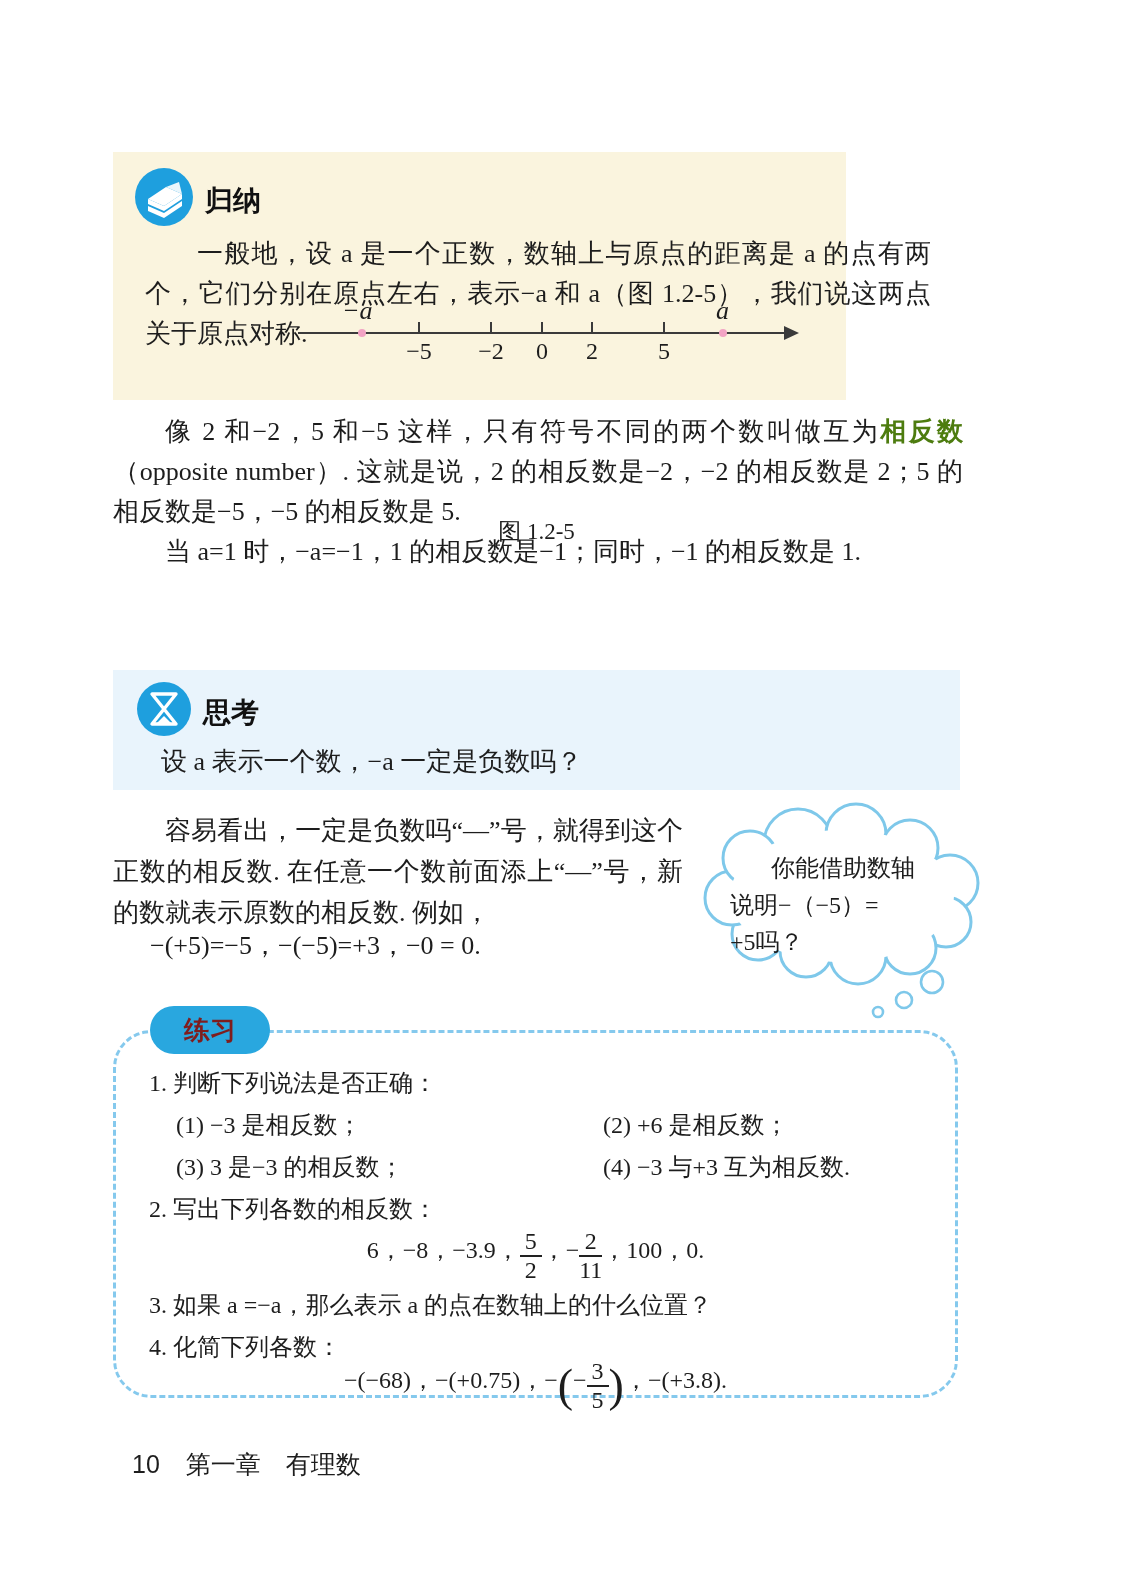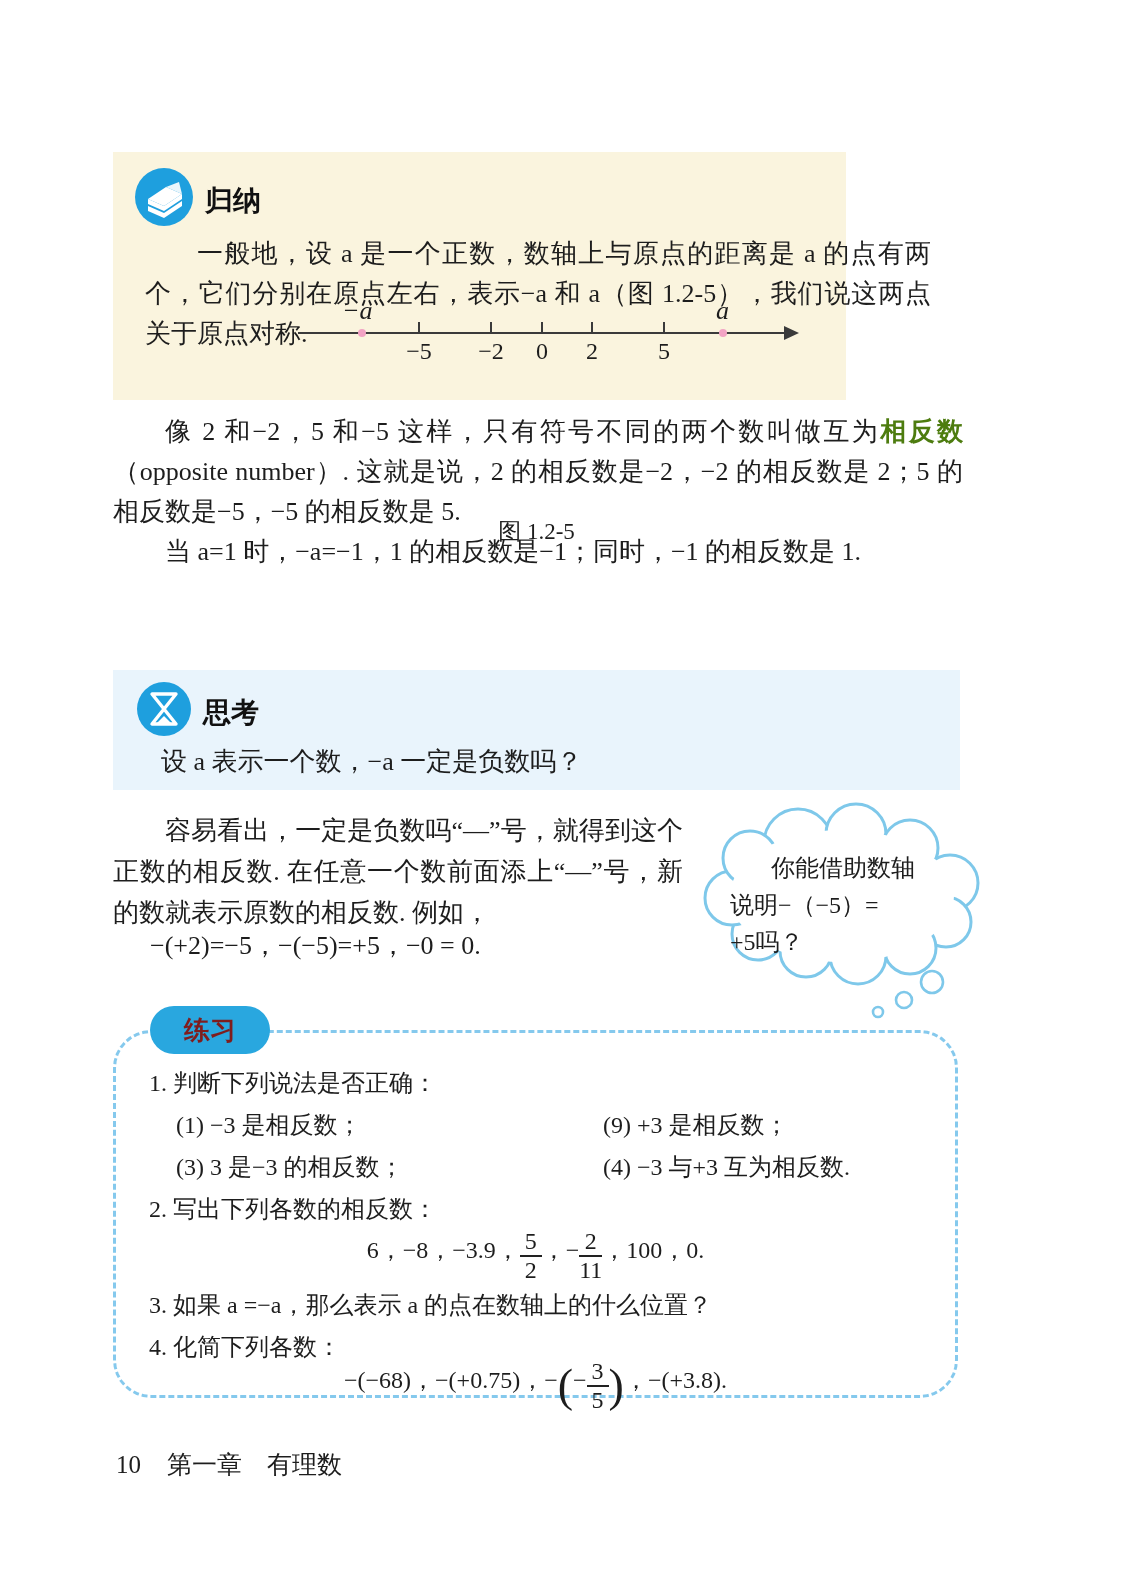--- a/index.html
+++ b/index.html
@@ -92,21 +92,21 @@
   .q4      { left:33px;  top:298px; }
   .q4-list { left:0; top:326px; width:839px; text-align:center; }
 
   .frac { display:inline-block; vertical-align:-0.85em; text-align:center; line-height:1.05; font-size:24px; }
   .frac .num { display:block; border-bottom:2px solid #222; padding:0 5px 1px; }
   .frac .den { display:block; padding-top:1px; }
   .bigp { font-size:46px; vertical-align:-0.28em; line-height:0; font-weight:400; }
 
   
   .footer { position:absolute; left:116px; top:1448px; font-size:25px; }
-  .footer .pagenum { font-family:Liberation Serif, serif; }
+  .footer .pagenum { font-family:Liberation Sans, sans-serif;margin-left:16px; }
   .footer .chapter { margin-left:26px; }
 </style>
 </head>
 <body>
 
 <div class="guina-box">
   <div class="badge-icon">
     <svg width="58" height="58" viewBox="0 0 58 58">
       <circle cx="29" cy="29" r="29" fill="#1E9FDE"></circle>
       <path d="M13 31 L31 19 L47 26 L29 38 Z" fill="#ffffff"></path>
@@ -152,21 +152,21 @@
       <circle cx="27" cy="27" r="27" fill="#1E9FDE"></circle>
       <path d="M15 12 H39 L15 42 H39 Z" fill="none" stroke="#ffffff" stroke-width="3.4" stroke-linejoin="round"></path>
       <path d="M27 34 L20 41 H34 Z" fill="#ffffff"></path>
     </svg>
   </div>
   <div class="section-title">思考</div>
   <div class="think-question">设 a 表示一个数，−a 一定是负数吗？</div>
 </div>
 
 <div class="para-bubble-text">容易看出，一定是负数吗“—”号，就得到这个正数的相反数. 在任意一个数前面添上“—”号，新的数就表示原数的相反数. 例如，</div>
-<div class="para-formula">−(+2)=−5，−(−5)=+5，−0 = 0.</div>
+<div class="para-formula">−(+5)=−5，−(−5)=+3，−0 = 0.</div>
 
 <div class="bubble">
   <svg width="312" height="230" viewBox="0 0 312 230">
     <g fill="#ffffff" stroke="#7EC8EA" stroke-width="3">
       <circle cx="110" cy="45" r="34"></circle>
       <circle cx="168" cy="36" r="30"></circle>
       <circle cx="222" cy="50" r="28"></circle>
       <circle cx="262" cy="85" r="28"></circle>
       <circle cx="258" cy="124" r="25"></circle>
       <circle cx="222" cy="150" r="26"></circle>
@@ -187,21 +187,21 @@
     <div class="line1">你能借助数轴</div>
     <div>说明−（−5）=</div>
     <div>+5吗？</div>
   </div>
 </div>
 
 <div class="practice-pill">练习</div>
 <div class="practice-box">
   <div class="q q1">1. 判断下列说法是否正确：</div>
   <div class="q q1-i1">(1) −3 是相反数；</div>
-  <div class="q q1-i2">(9) +3 是相反数；</div>
+  <div class="q q1-i2">(2) +6 是相反数；</div>
   <div class="q q1-i3">(3) 3 是−3 的相反数；</div>
   <div class="q q1-i4">(4) −3 与+3 互为相反数.</div>
 
   <div class="q q2">2. 写出下列各数的相反数：</div>
   <div class="q q2-list">
     <span>6，−8，−3.9，</span><span class="frac"><span class="num">5</span><span class="den">2</span></span><span>，−</span><span class="frac"><span class="num">2</span><span class="den">11</span></span><span>，100，0.</span>
   </div>
 
   <div class="q q3">3. 如果 a =−a，那么表示 a 的点在数轴上的什么位置？</div>
 

